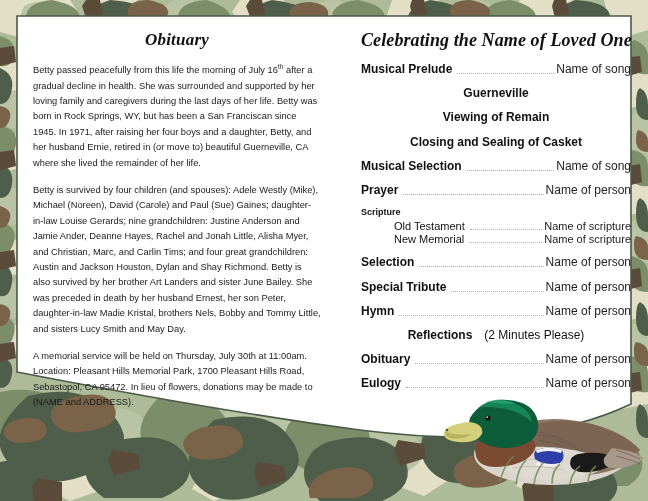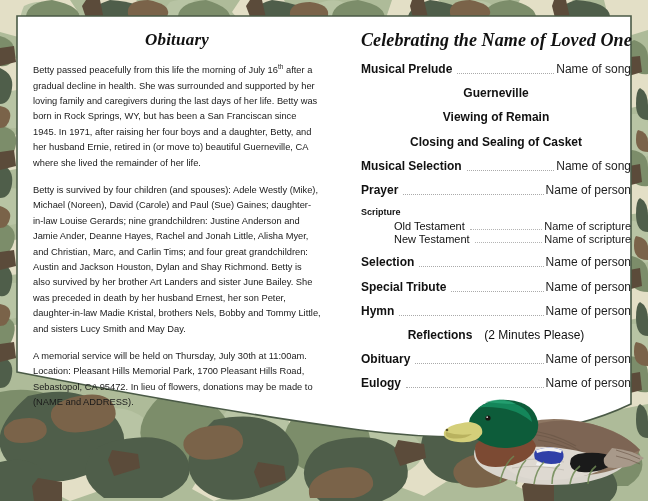--- a/index.html
+++ b/index.html
@@ -306,21 +306,21 @@
           <span class="svc-value">Name of person</span>
         </div>
         <div class="scripture-block">
           <div class="svc-group-head">Scripture</div>
           <div class="svc-sub">
             <span class="svc-label">Old Testament</span>
             <span class="svc-dots"></span>
             <span class="svc-value">Name of scripture</span>
           </div>
           <div class="svc-sub">
-            <span class="svc-label">New Testament</span>
+            <span class="svc-label">New Memorial</span>
             <span class="svc-dots"></span>
             <span class="svc-value">Name of scripture</span>
           </div>
         </div>
         <div class="svc-row">
           <span class="svc-label">Selection</span>
           <span class="svc-dots"></span>
           <span class="svc-value">Name of person</span>
         </div>
         <div class="svc-row">

